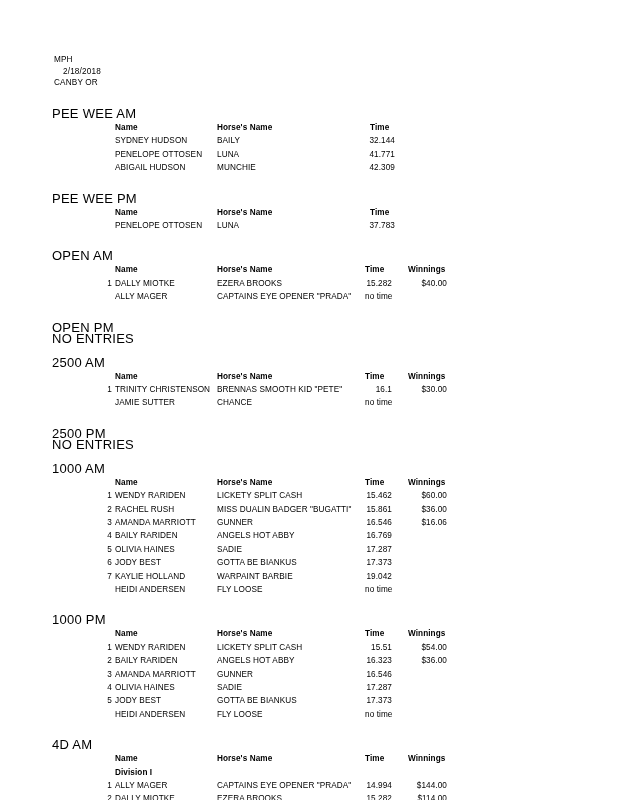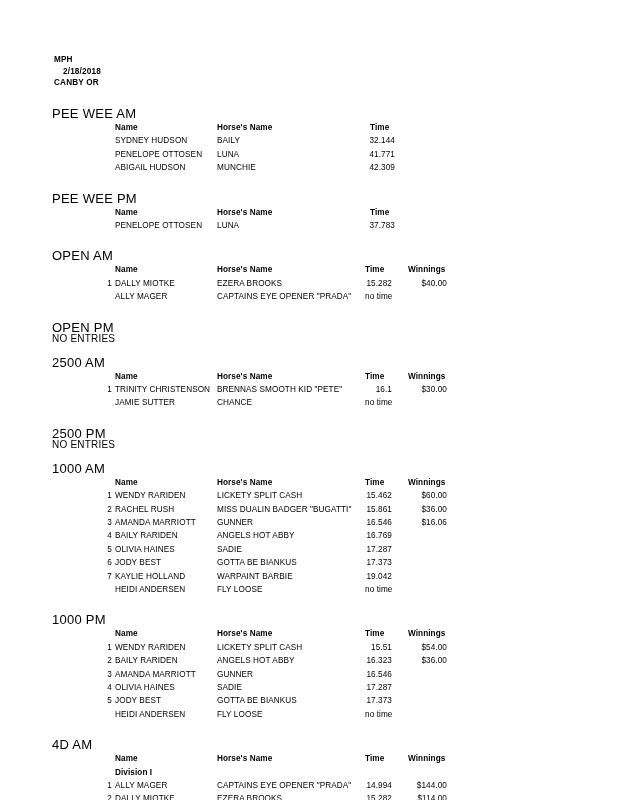--- a/index.html
+++ b/index.html
@@ -28,21 +28,20 @@
   }
 
   
   .doc-header {
     position: absolute;
     left: 54px;
     top: 54px;
     font-size: 8.2px;
     line-height: 11.6px;
     letter-spacing: 0.02em;
-    font-weight: bold;
   }
   .doc-header .line { white-space: nowrap; }
   .doc-header .line.indent { padding-left: 9px; }
 
   
   .section {
     position: absolute;
     left: 0;
     width: 618px;
   }
@@ -52,21 +51,21 @@
     top: 0;
     font-size: 13px;
     line-height: 11px;
     white-space: nowrap;
     letter-spacing: 0.02em;
   }
   .no-entries {
     position: absolute;
     left: 52px;
     top: 11px;
-    font-size: 10px;
+    font-size: 13px;
     line-height: 11px;
     white-space: nowrap;
     letter-spacing: 0.02em;
   }
 
   
   .tbl {
     position: absolute;
     left: 0;
     top: 13px;

